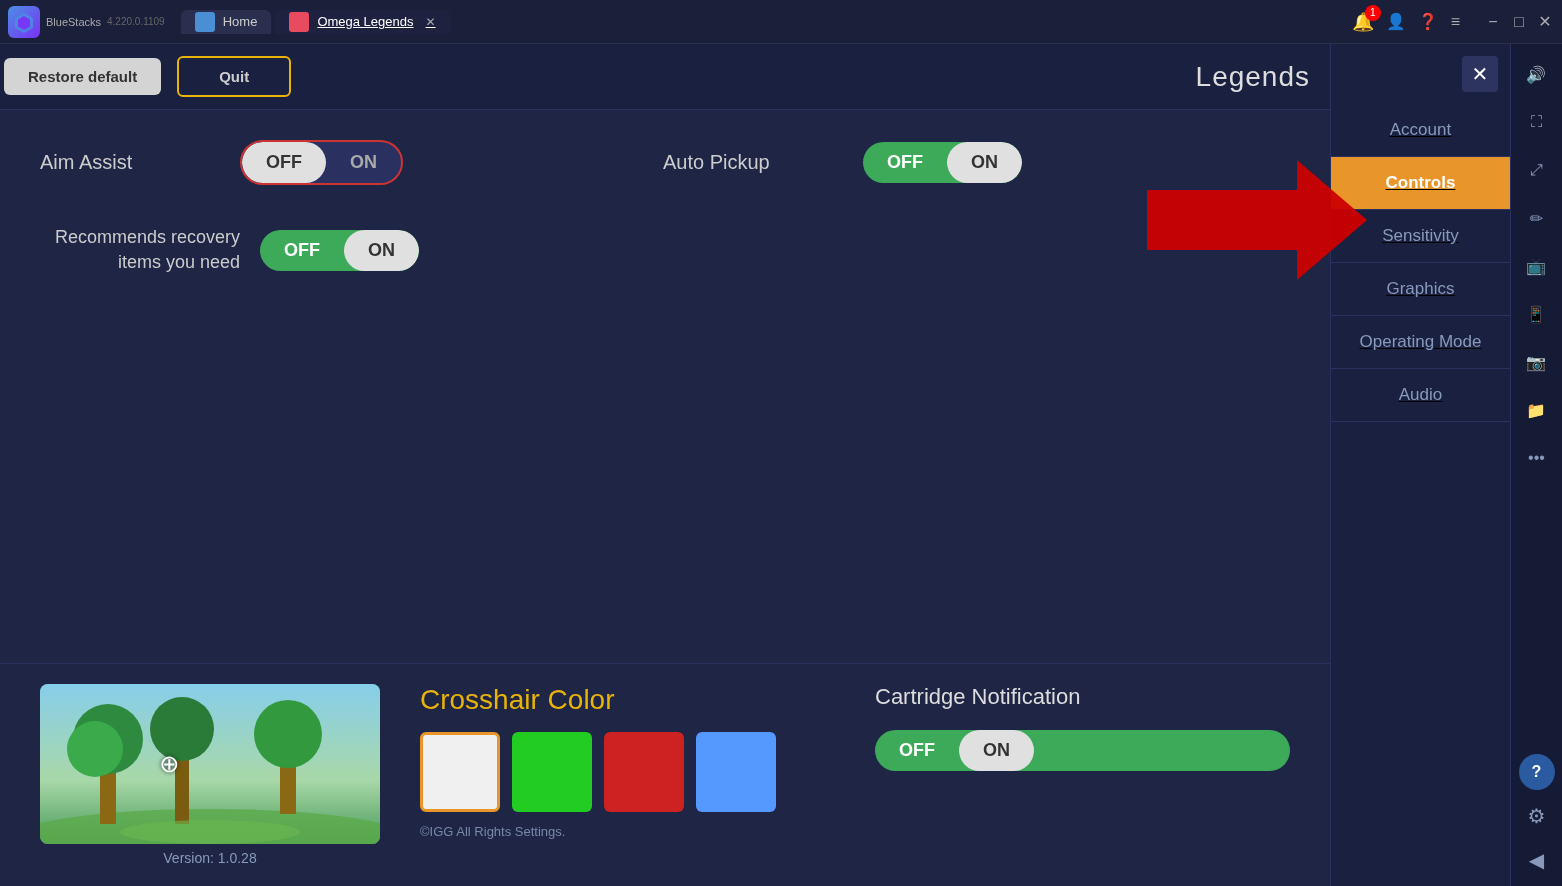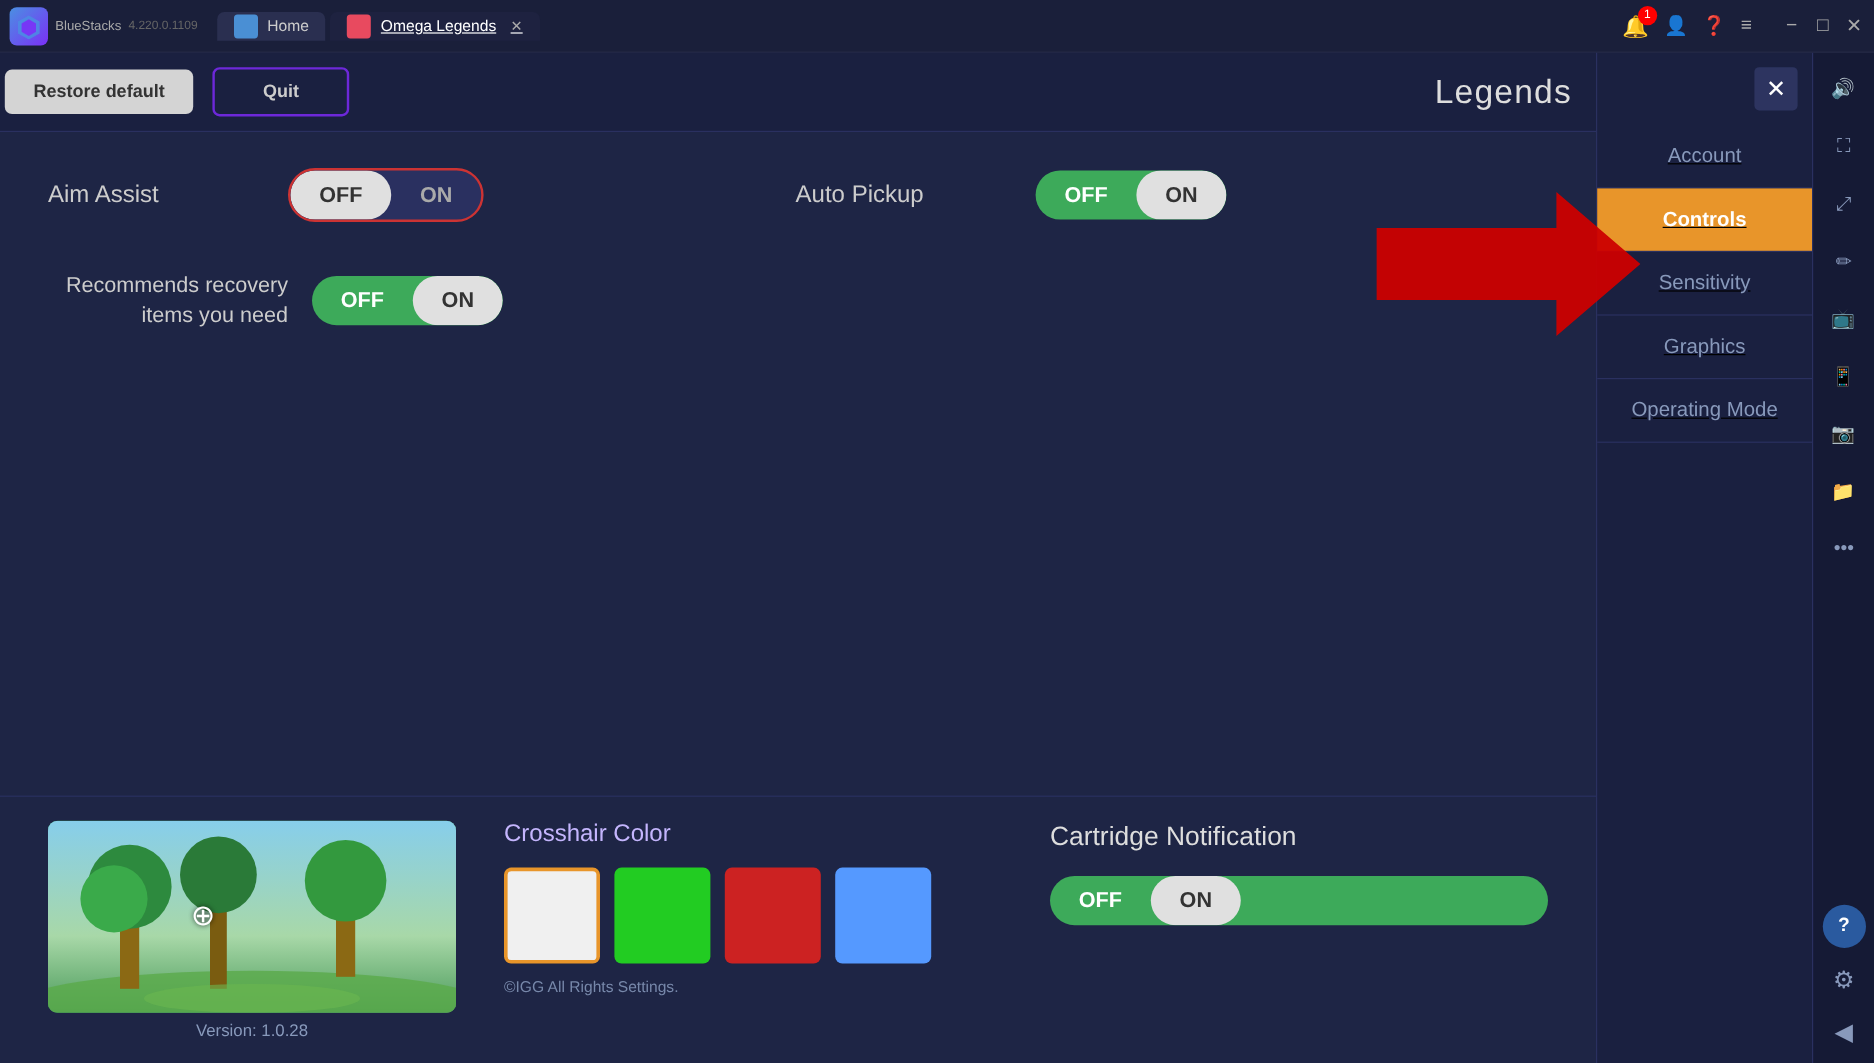--- a/index.html
+++ b/index.html
@@ -129,21 +129,21 @@
       border: none;
       padding: 10px 24px;
       border-radius: 6px;
       font-size: 15px;
       font-weight: 600;
       cursor: pointer;
     }
     .btn-quit {
       background: transparent;
       color: #ccc;
-      border: 2px solid #6d28d9;
+      border: 2px solid #eab308;
       padding: 10px 40px;
       border-radius: 6px;
       font-size: 15px;
       font-weight: 600;
       cursor: pointer;
     }
     .toolbar-spacer { flex: 1; }
     .settings-title {
       color: #ddd;
       font-size: 28px;
@@ -312,22 +312,22 @@
       color: #8899bb;
       font-size: 14px;
       margin-top: 6px;
     }
 
     .crosshair-section {
       flex: 1;
     }
 
     .crosshair-title {
-      color: #c4b5fd;
-      font-size: 20px;
+      color: #eab308;
+      font-size: 28px;
       margin-bottom: 16px;
     }
 
     .color-swatches {
       display: flex;
       gap: 12px;
     }
 
     .color-swatch {
       width: 80px;
@@ -635,20 +635,23 @@
       </div>
       <div class="nav-item">
         <span>Sensitivity</span>
       </div>
       <div class="nav-item">
         <span>Graphics</span>
       </div>
       <div class="nav-item">
         <span>Operating Mode</span>
       </div>
+      <div class="nav-item">
+        <span>Audio</span>
+      </div>
     </div>
   </div>
 
   <div class="right-sidebar">
     <div class="right-icon">🔊</div>
     <div class="right-icon">⛶</div>
     <div class="right-icon">⤢</div>
     <div class="right-icon">✏</div>
     <div class="right-icon">📺</div>
     <div class="right-icon">📱</div>

